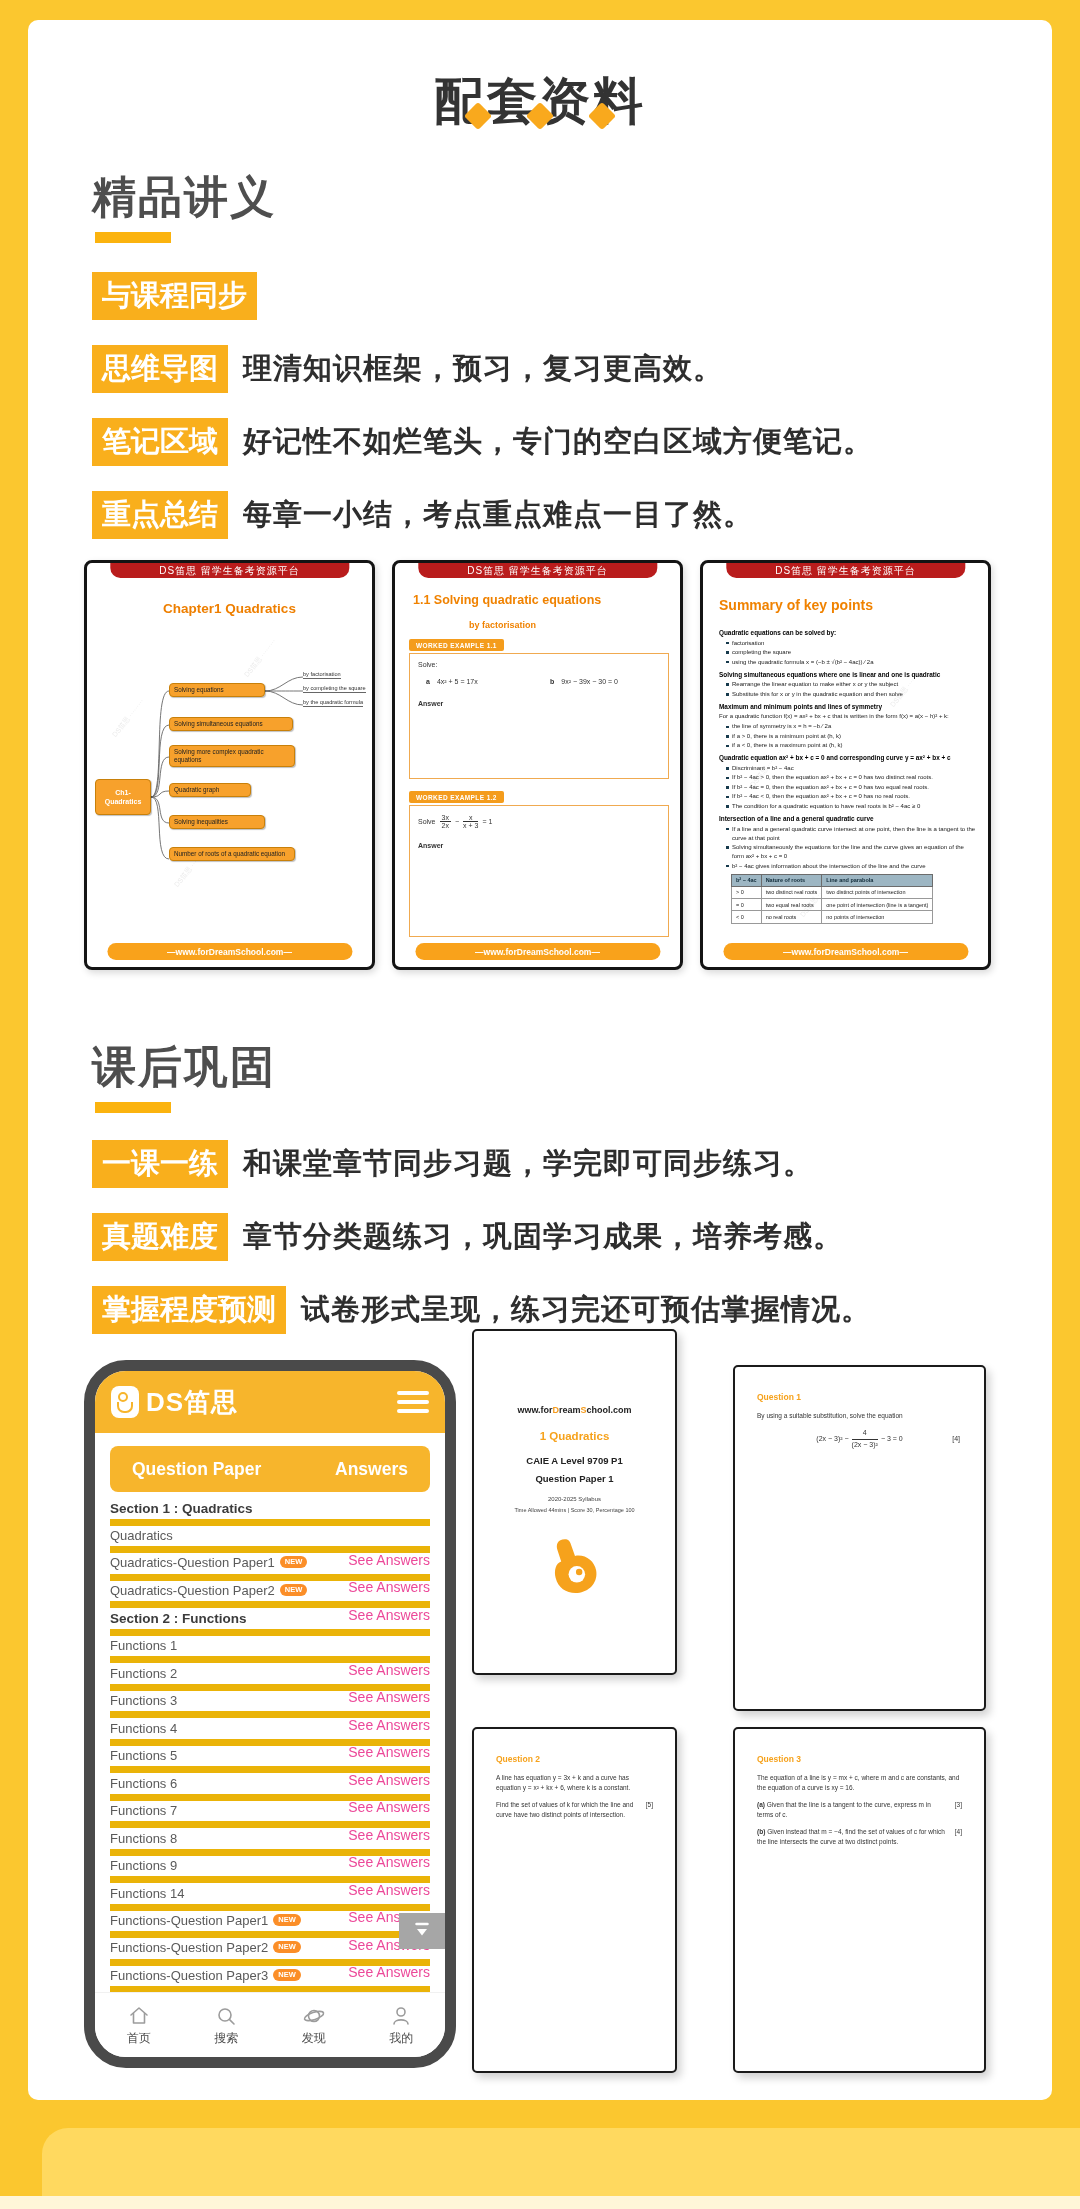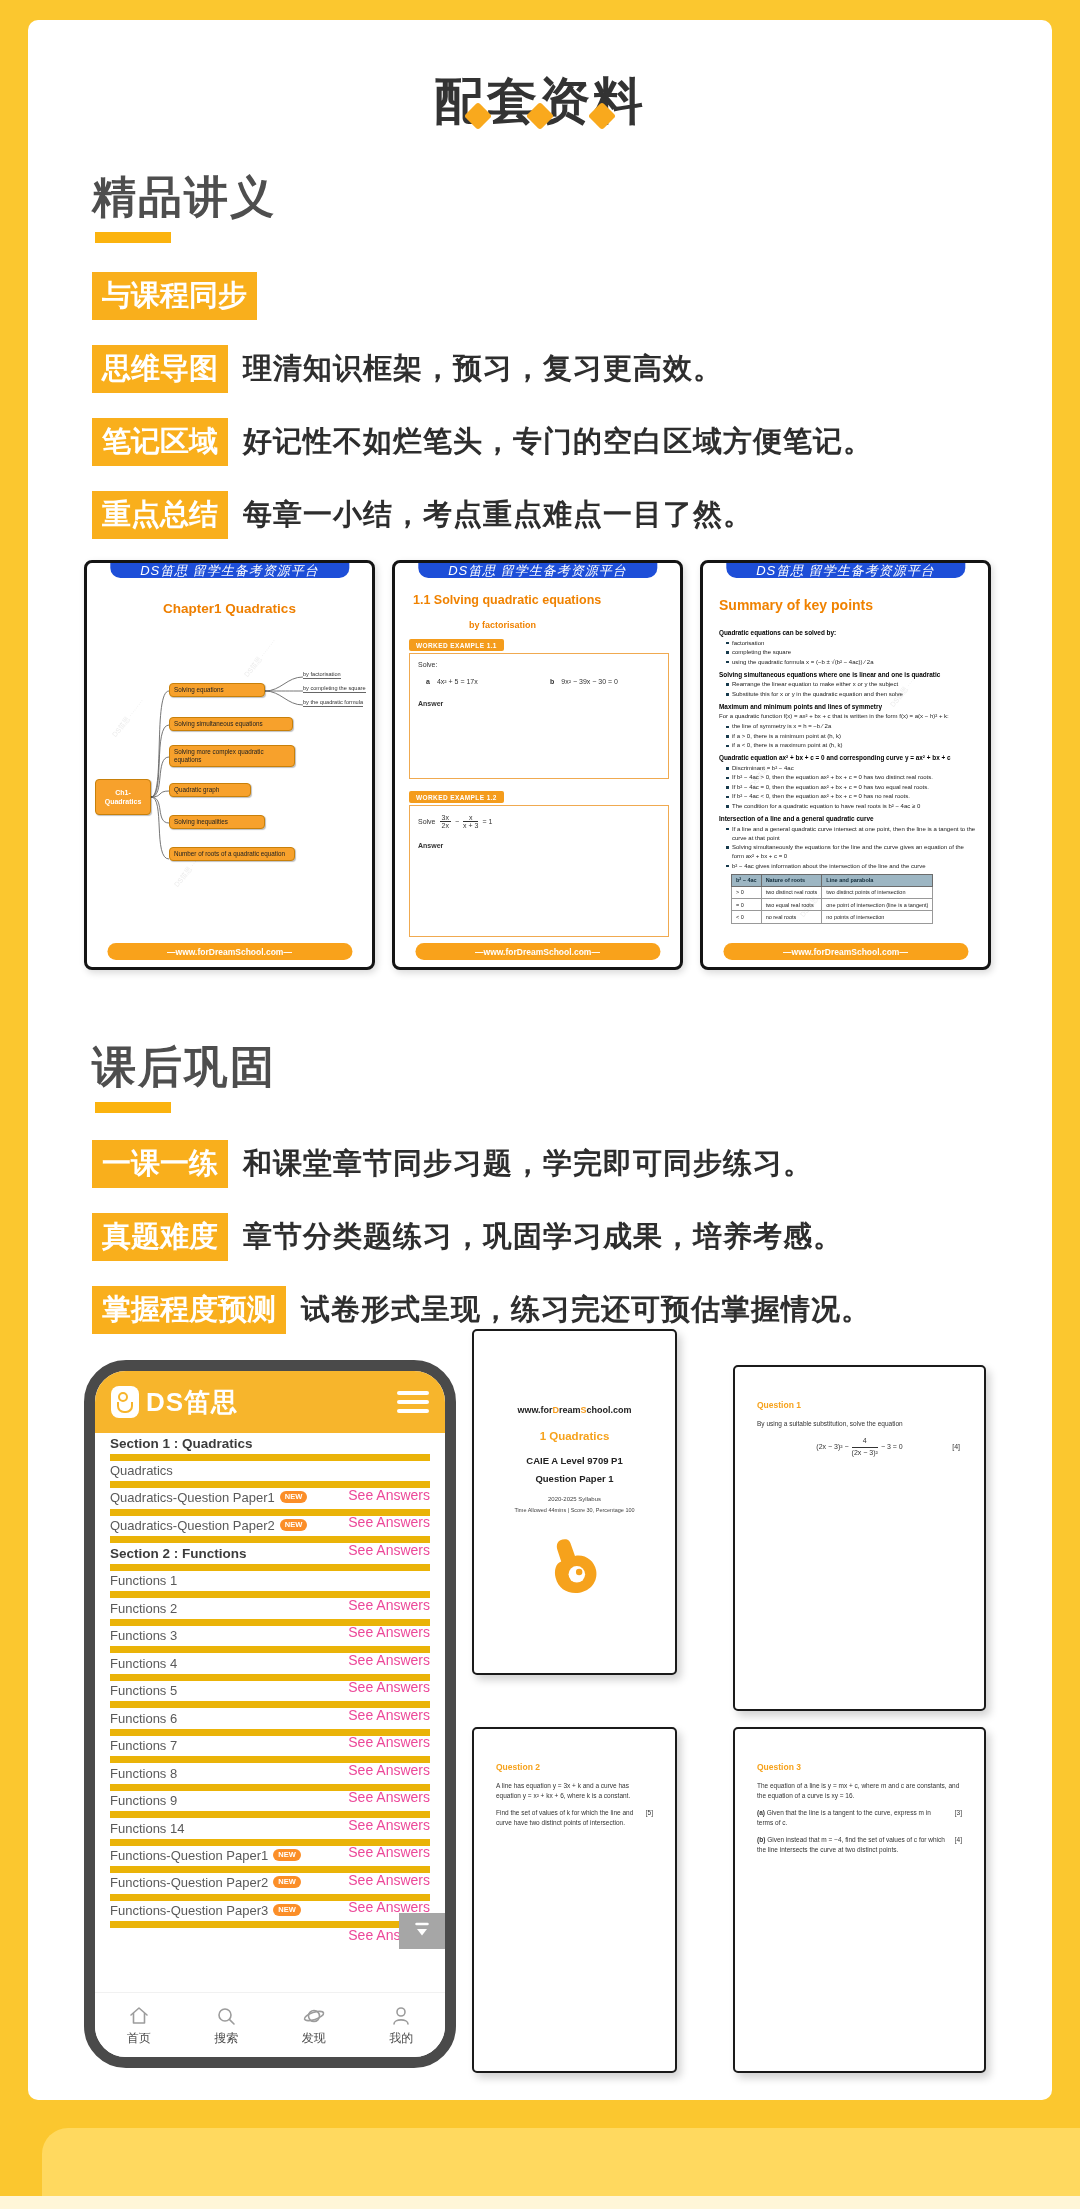--- a/index.html
+++ b/index.html
@@ -14,21 +14,21 @@
   .sec-underline{position:absolute;left:95px;width:76px;height:11px;background:#FBB30E;}
 
   .bullets{position:absolute;left:92px;display:flex;flex-direction:column;gap:25px;}
   .bullet{display:flex;align-items:center;font-size:29px;}
   .tag{background:#F9AF1C;color:#fff;font-weight:700;padding:4px 10px;margin-right:15px;white-space:nowrap;}
   .desc{color:#2E2E2E;font-weight:600;letter-spacing:1px;}
 
   
   .card{position:absolute;top:560px;width:291px;height:410px;background:#fff;border:3px solid #141414;border-radius:8px;box-shadow:2px 3px 7px rgba(0,0,0,.15);box-sizing:border-box;overflow:hidden;}
   .card1{left:84px}.card2{left:392px}.card3{left:700px}
-  .banner{position:absolute;top:0;left:50%;transform:translateX(-50%);width:84%;height:15px;background:#1d4ed8;border-radius:0 0 10px 10px;color:#fff;font-size:13px;display:flex;align-items:center;justify-content:center;letter-spacing:1px;white-space:nowrap;font-style:italic;}
+  .banner{position:absolute;top:0;left:50%;transform:translateX(-50%);width:84%;height:15px;background:#b91c1c;border-radius:0 0 10px 10px;color:#fff;font-size:10px;display:flex;align-items:center;justify-content:center;letter-spacing:1px;white-space:nowrap;}
   .cfooter{position:absolute;bottom:7px;left:50%;transform:translateX(-50%);width:86%;height:17px;background:#F9A21B;border-radius:9px;color:#fff;font-size:8.5px;display:flex;align-items:center;justify-content:center;font-weight:700;}
   .wm{position:absolute;color:rgba(140,140,140,.18);font-size:7px;transform:rotate(-52deg);white-space:nowrap;}
 
   .mm-title{position:absolute;top:38px;left:0;width:100%;text-align:center;color:#EE7F00;font-weight:800;font-size:13.5px;}
   .mm{position:absolute;left:8px;top:88px;width:271px;height:250px;}
   .mm svg{position:absolute;left:0;top:0;}
   .mm-node{position:absolute;background:#F7A12C;border:1px solid #C8800A;border-radius:4px;font-size:6.3px;color:#222;padding:2px 4px;line-height:1.3;box-shadow:1px 1px 1px rgba(0,0,0,.25);box-sizing:border-box;}
   .mm-root{display:flex;align-items:center;justify-content:center;text-align:center;color:#fff;font-weight:700;font-size:7px;}
   .mm-leaf{position:absolute;font-size:5.6px;color:#333;border-bottom:1px solid #666;white-space:nowrap;padding-bottom:1px;}
 
@@ -79,21 +79,21 @@
   .paper{position:absolute;background:#fff;border:2px solid #1A1A1A;border-radius:5px;box-shadow:4px 5px 9px rgba(0,0,0,.18);box-sizing:border-box;}
   .cover{left:472px;top:1329px;width:205px;height:346px;text-align:center;}
   .cover .site{margin-top:74px;font-size:9px;color:#222;font-weight:600;}
   .cover .o{color:#F59C1E;}
   .cover .chap{margin-top:15px;color:#F6A21C;font-weight:800;font-size:11.5px;}
   .cover .exam{margin-top:13px;font-size:9.5px;color:#222;font-weight:600;}
   .cover .pname{margin-top:7px;font-size:9.5px;color:#222;font-weight:600;}
   .cover .syl{margin-top:12px;font-size:6px;color:#444;}
   .cover .meta{margin-top:5px;font-size:5.5px;color:#444;}
   .cover .logo-mark{margin:24px auto 0;width:46px;height:58px;}
-  .qpaper{padding:32px 22px;font-size:6.5px;color:#333;line-height:1.55;}
+  .qpaper{padding:24px 22px;font-size:6.5px;color:#333;line-height:1.55;}
   .qpos1{left:733px;top:1365px;width:253px;height:346px;}
   .qpos2{left:472px;top:1727px;width:205px;height:346px;}
   .qpos3{left:733px;top:1727px;width:253px;height:346px;}
   .qlabel{color:#F6A21C;font-weight:700;font-size:8.5px;margin-bottom:7px;}
   .eqline{display:flex;justify-content:center;align-items:center;gap:3px;margin-top:7px;position:relative;font-size:7px;}
   .eqline .mark{position:absolute;right:2px;}
   .mk{float:right;margin-left:6px;}
   .qpara{margin-bottom:7px;}
 
   .next-block{position:absolute;left:42px;right:0;top:2128px;height:68px;background:#FFD95F;border-radius:26px 0 0 0;}
@@ -297,20 +297,24 @@
         <span class="eye"></span>
         <span class="mouth"></span>
       </span>
     <span class="p-logo-text">DS笛思</span>
     <span class="p-burger">
         <span></span>
         <span></span>
         <span></span>
       </span>
   </div>
+  <div class="p-tabbar">
+    <span>Question Paper</span>
+    <span>Answers</span>
+  </div>
   <div class="p-list">
     <div class="p-row section">
         <span>Section 1 : Quadratics</span>
       </div>
     <div class="p-row">
         <span>Quadratics</span>
         <span class="see">See Answers</span>
       </div>
     <div class="p-row">
         <span><span>Quadratics-Question Paper1</span><span class="badge-new">NEW</span></span>

